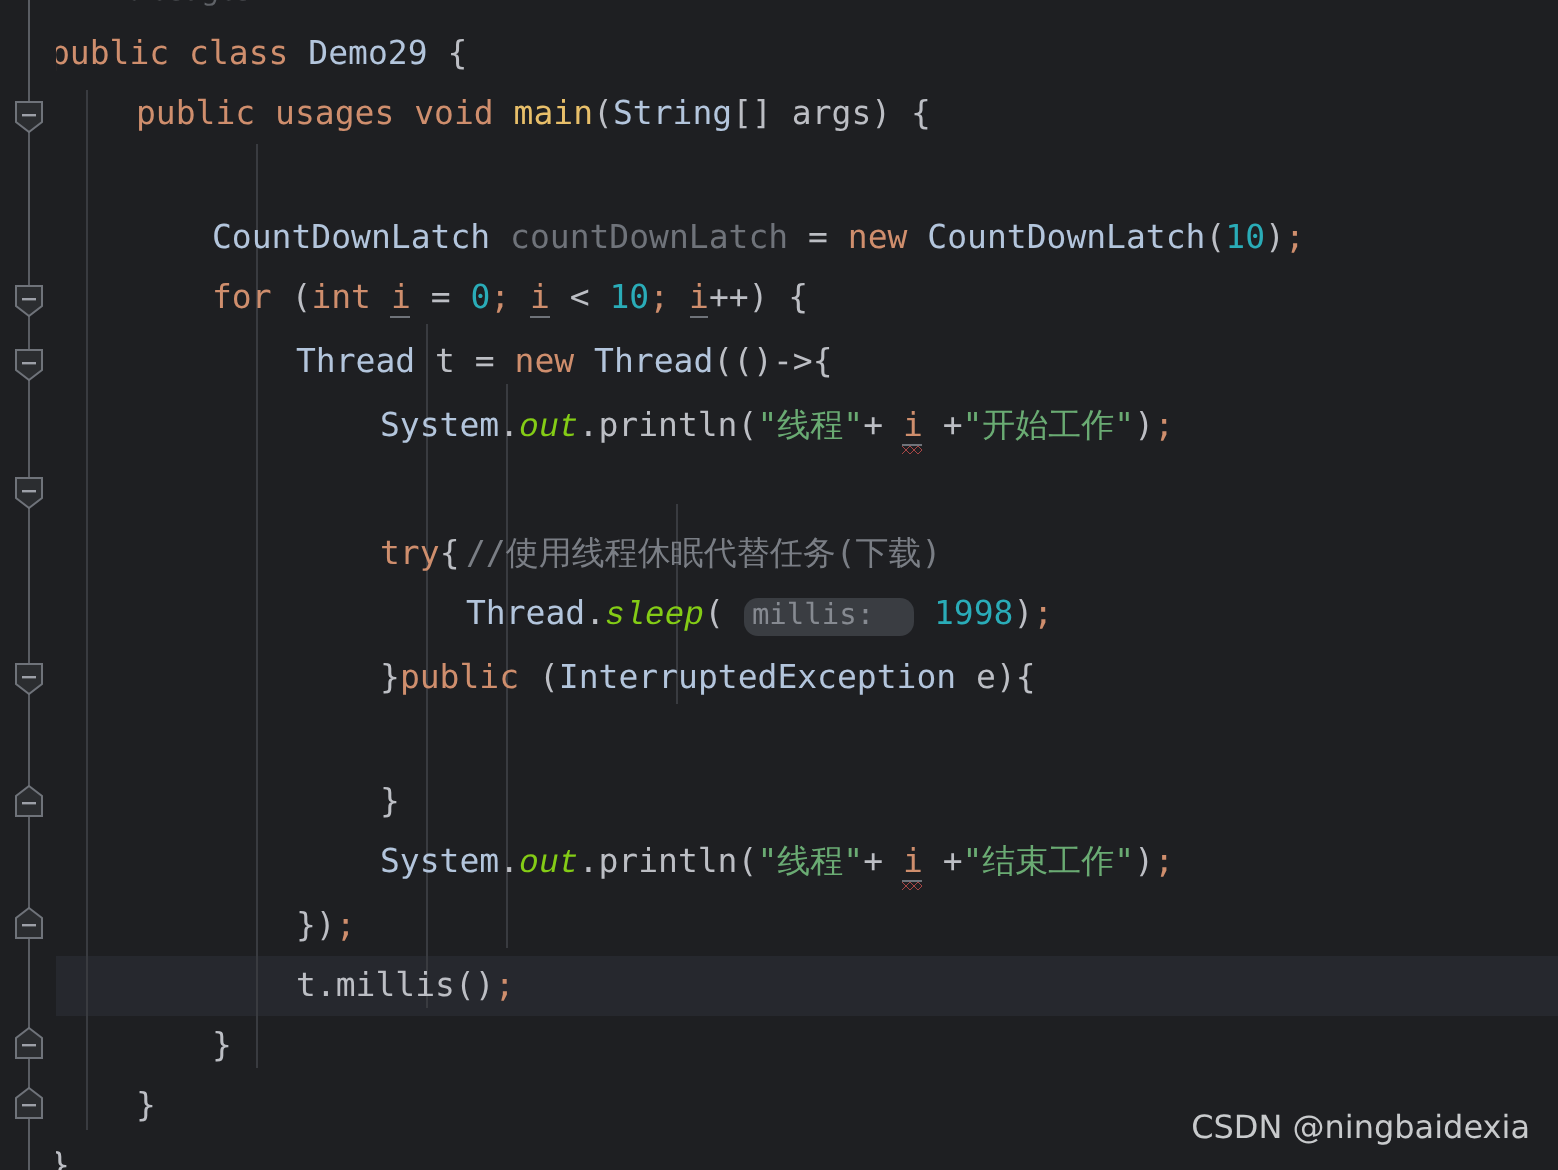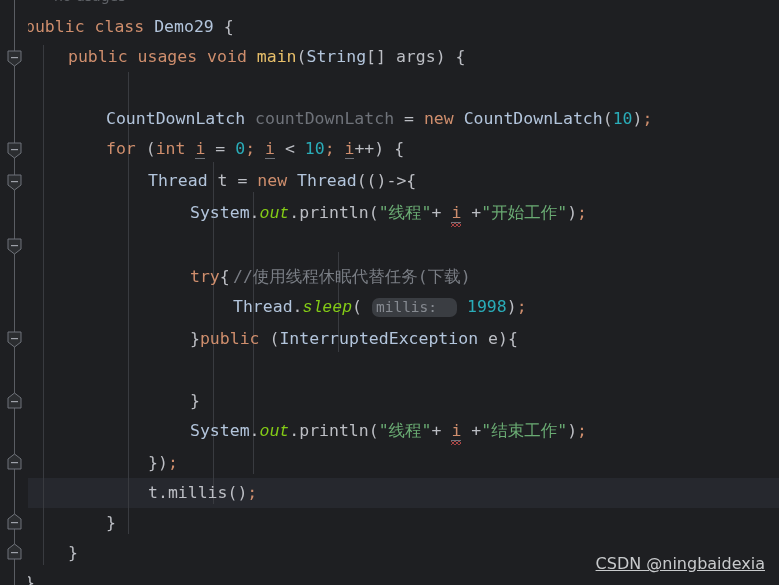--- a/index.html
+++ b/index.html
@@ -139,21 +139,20 @@
   
   #watermark {
     position: absolute;
     right: 14px;
     bottom: 12px;
     font-family: "DejaVu Sans", "Liberation Sans", sans-serif;
     font-size: 16px;
     color: #c8cacc;
     z-index: 10;
     white-space: pre;
-    text-decoration: underline;
   }
 </style>
 </head>
 <body>
 
 <div id="screen">
 
   <div id="editor">
 
     <div id="current-line" style="top:478px;"></div>

